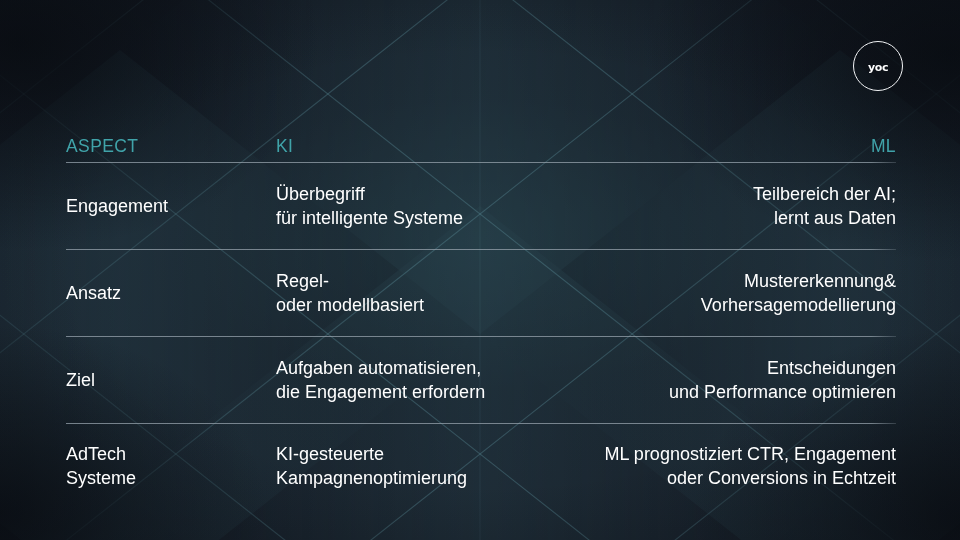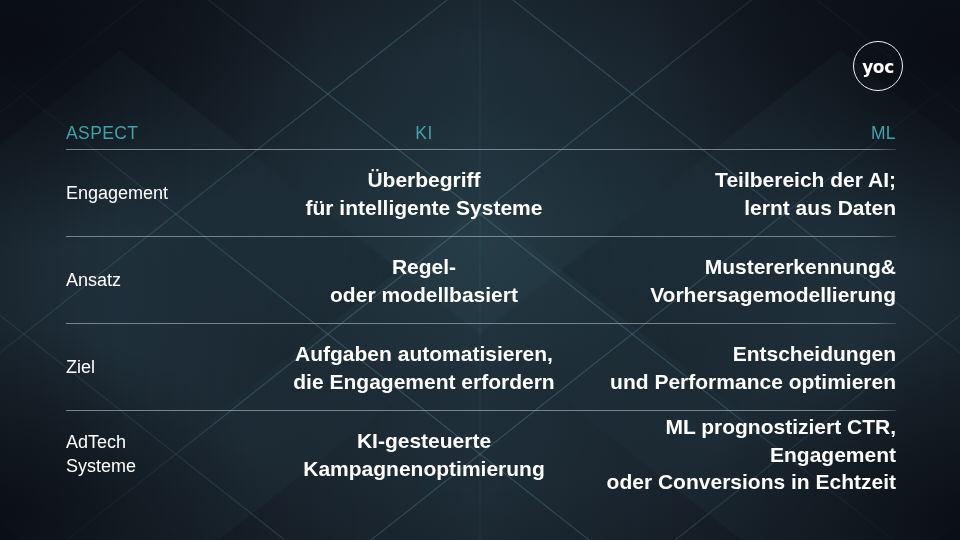--- a/index.html
+++ b/index.html
@@ -53,46 +53,46 @@
     width: 48px;
     height: 48px;
     border: 1.6px solid #f2f4f6;
     border-radius: 50%;
     display: flex;
     align-items: center;
     justify-content: center;
   }
   .logo-text {
     color: #ffffff;
-    font-size: 17px;
+    font-size: 11px;
     font-weight: 700;
     letter-spacing: -0.4px;
     line-height: 1;
     margin-top: 3px;
     font-family: "DejaVu Sans", sans-serif;
   }
 
   
   .table {
     position: absolute;
     left: 66px;
-    top: 119px;
+    top: 132px;
     width: 830px;
   }
   .row {
     display: flex;
     align-items: center;
     box-sizing: border-box;
   }
   .cell {
     box-sizing: border-box;
     padding: 0;
   }
   .col-aspect { width: 210px; text-align: left; }
-  .col-ki     { width: 296px; text-align: center; }
+  .col-ki     { width: 296px; text-align: left; }
   .col-ml     { width: 324px; text-align: right; }
 
   
   .header-row { height: 30px; }
   .header-row .cell {
     color: #40a3a9;
     font-size: 17.5px;
     font-weight: 400;
     letter-spacing: 0.4px;
     line-height: 1.1;
@@ -113,22 +113,21 @@
     color: #ffffff;
     font-size: 18.5px;
     font-weight: 400;
     line-height: 1.32;
   }
   .body-row .col-aspect {
     font-size: 18px;
   }
   .body-row .col-ki,
   .body-row .col-ml {
-    font-size: 21px;
-    font-weight: bold;
+    font-size: 18px;
   }
   .row-4 { min-height: 84px; }
 
   .nowrap { white-space: pre-line; }
 </style>
 </head>
 <body>
 
 <div id="slide">
 

